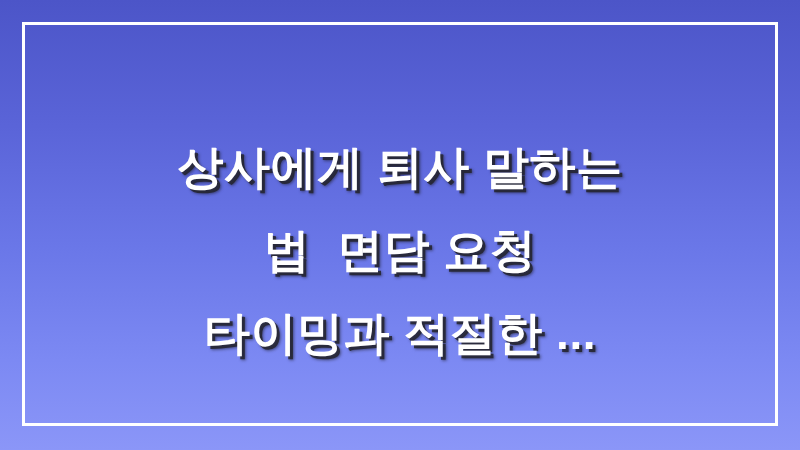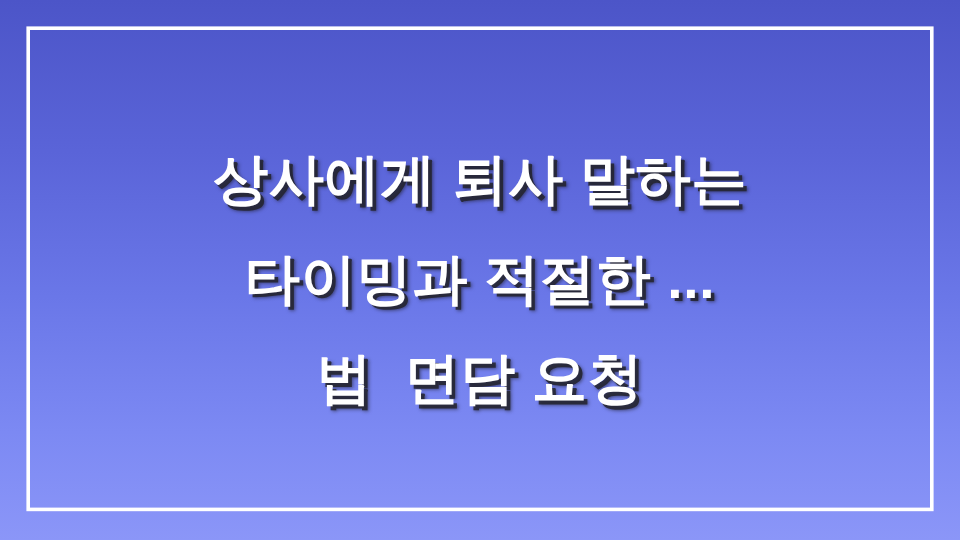--- a/index.html
+++ b/index.html
@@ -26,21 +26,21 @@
     height: 404px;
     border: 3px solid #ffffff;
     box-sizing: border-box;
     pointer-events: none;
   }
 
   
   #title-block {
     position: absolute;
     left: 0;
-    top: 108px;
+    top: 126px;
     width: 800px;
     text-align: center;
   }
 
   .title-line {
     display: block;
     color: #ffffff;
     font-size: 46px;
     font-weight: bold;
     line-height: 83px;
@@ -53,17 +53,17 @@
 </style>
 </head>
 <body>
 
 <div id="canvas">
 
   <div id="frame"></div>
 
   <div id="title-block">
     <span class="title-line">상사에게 퇴사 말하는</span>
+    <span class="title-line">법  면담 요청</span>
     <span class="title-line">타이밍과 적절한 ...</span>
-    <span class="title-line">법  면담 요청</span>
   </div>
 
 </div>
 
 </body></html>

